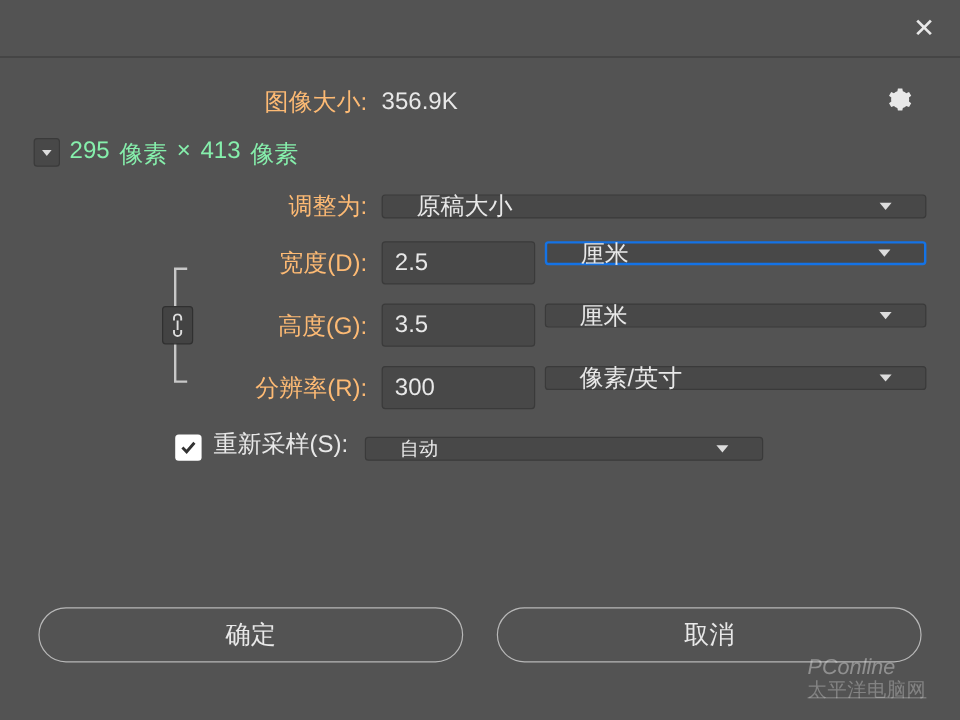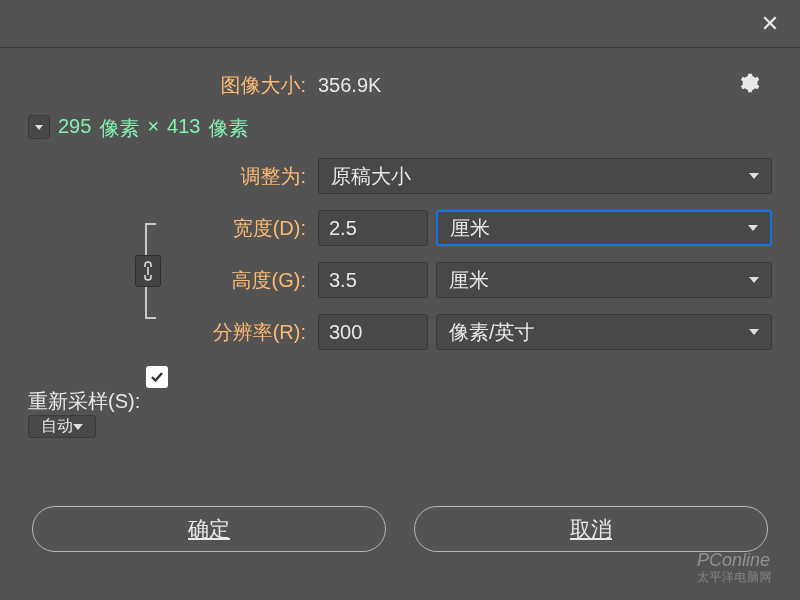--- a/index.html
+++ b/index.html
@@ -66,45 +66,45 @@
   }
   .small-select::after {
     content: "";
     border-left: 4px solid transparent;
     border-right: 4px solid transparent;
     border-top: 5px solid #ddd;
   }
   .dim-text { color: #86efac; }
   .select-wide {
     flex: 1;
-    height: 36px;
+    height: 20px;
     background: #484848;
     border: 1px solid #3a3a3a;
     border-radius: 3px;
     display: flex;
     align-items: center;
     justify-content: space-between;
-    padding: 0 12px;
+    padding: 0 28px;
     cursor: pointer;
   }
   .select-wide.highlighted {
     border: 2px solid #1473e6;
   }
   .chevron {
     display: inline-block;
   }
   .chevron::after {
     content: "";
     display: block;
     border-left: 5px solid transparent;
     border-right: 5px solid transparent;
     border-top: 6px solid #ddd;
   }
   .input-num {
-    width: 110px; height: 36px;
+    width: 128px; height: 36px;
     background: #484848;
     border: 1px solid #3a3a3a;
     border-radius: 3px;
     color: #e8e8e8;
     font-size: 20px;
     padding: 0 10px;
     outline: none;
   }
   .link-bracket {
     position: absolute;
@@ -123,45 +123,43 @@
   .link-icon-box {
     width: 26px; height: 32px;
     background: #434343;
     border: 1px solid #303030;
     border-radius: 3px;
     display: flex; align-items: center; justify-content: center;
     z-index: 2;
   }
   .checkbox-row {
     display: flex;
-    align-items: flex-start;
+    align-items: flex-end;
     margin-top: 4px;
     margin-bottom: 0;
-    flex-direction: column;
   }
   .cb {
     width: 22px; height: 22px;
     background: #fff;
     border-radius: 3px;
     margin-left: 118px;
     margin-right: 10px;
     display: flex; align-items: center; justify-content: center;
     cursor: pointer;
   }
   .cb svg { stroke: #333; }
   .cb-label { font-size: 20px; margin-right: 14px;}
   .buttons {
     position: absolute;
     left: 0; right: 0;
     bottom: 48px;
     display: flex;
     gap: 28px;
     justify-content: flex-start;
     padding: 0 32px;
-    text-decoration: underline;
   }
   .btn {
     flex: 1;
     height: 46px;
     border: 1.5px solid #b8b8b8;
     border-radius: 23px;
     display: flex;
     align-items: center;
     justify-content: center;
     font-size: 21px;
@@ -171,27 +169,28 @@
   }
   .watermark {
     position: absolute;
     right: 28px;
     bottom: 14px;
     font-size: 18px;
     color: rgba(220,220,220,0.45);
     font-style: italic;
   }
   .watermark .sub {
-    font-size: 12px;
+    font-size: 16px;
     font-style: normal;
     display: block;
     text-align: right;
     letter-spacing: 0.5px;
     margin-top: -2px;
     color: rgba(220,220,220,0.35);
+    text-decoration: underline;
   }
 </style>
 </head>
 <body>
 
 <div class="titlebar">
   <div class="close-btn">
     <span>✕</span>
   </div>
 </div>

